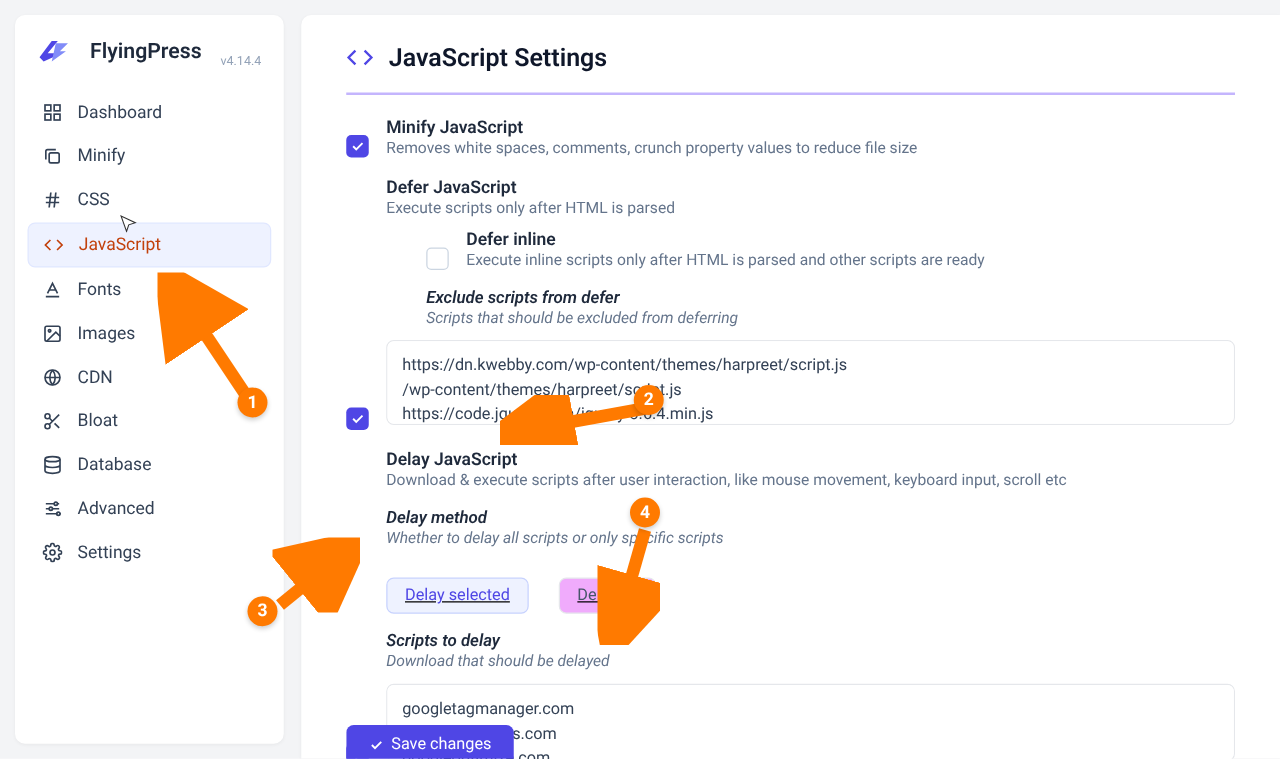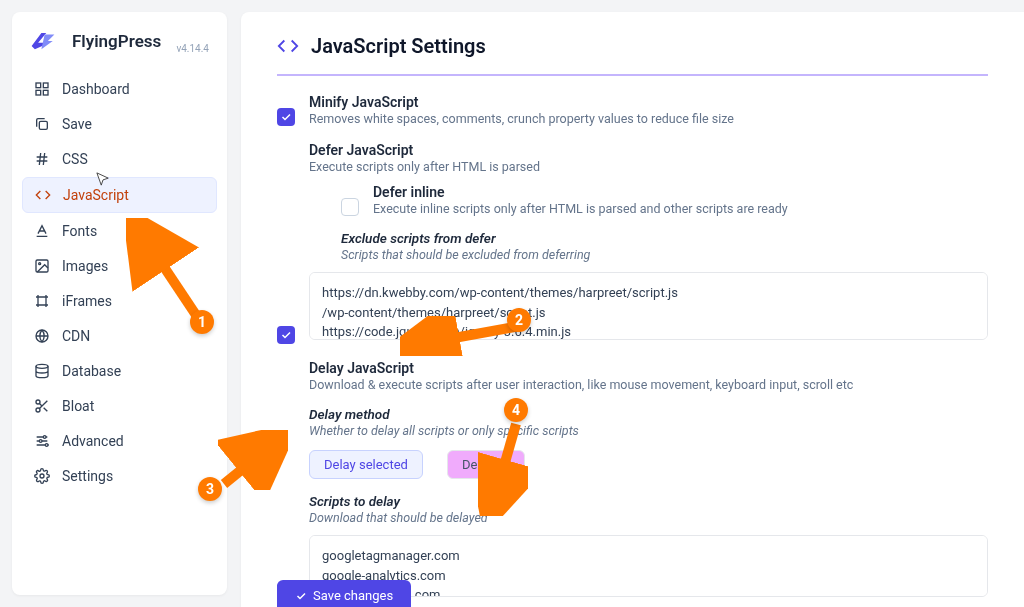--- a/index.html
+++ b/index.html
@@ -24,21 +24,21 @@
 .chk svg { width:12px; height:12px; color:#fff; }
 .set-body { flex:1; }
 .set-title { font-size:14px; font-weight:600; color:#1e293b; }
 .set-desc { font-size:12.5px; color:#64748b; margin-top:1px; }
 .sub { margin-left:32px; margin-top:10px; }
 .sub .setting { margin-bottom:10px; }
 .label-block { margin-top:14px;font-style:italic; }
 .label-t { font-size:13.5px; font-weight:600; color:#1e293b; }
 .label-d { font-size:12.5px; color:#64748b; margin-top:1px; }
 .txtarea { width:100%; margin-top:10px; border:1px solid #e5e7eb; border-radius:6px; padding:10px 12px; font-size:13px; color:#334155; line-height:1.5; resize:none; font-family:inherit; background:#fff; }
-.btns { display:flex; gap:24px; margin-top:12px; }
+.btns { display:flex; gap:24px; margin-top:24px;text-decoration:underline; }
 .pill { border:1px solid #c7d2fe; background:#f0abfc; color:#4f46e5; font-size:13px; padding:6px 14px; border-radius:6px; cursor:pointer; }
 .pill.active { background:#eef2ff; }
 .pill.ghost { border-color:#e5e7eb; color:#475569; }
 .save { position:absolute; bottom:0; left:36px; background:#4f46e5; color:#fff; font-size:13px; padding:8px 18px 4px 18px; border-radius:6px 6px 0 0; border:none; cursor:pointer; display:flex; align-items:center; gap:6px; }
 
 .ann { position:absolute; pointer-events:none; z-index:50; }
 .circ { width:24px; height:24px; border-radius:50%; background:#ff7a00; color:#fff; font-weight:700; font-size:14px; display:flex; align-items:center; justify-content:center; box-shadow:0 2px 4px rgba(0,0,0,.2); }
 .cursor { width:14px; height:14px; }
 </style>
 </head>
@@ -63,21 +63,21 @@
           <rect x="3" y="14" width="7" height="7"></rect>
           <rect x="14" y="14" width="7" height="7"></rect>
         </svg>
       <span>Dashboard</span>
     </div>
     <div class="nav-item">
       <svg class="nav-icon" viewBox="0 0 24 24" fill="none" stroke="currentColor" stroke-width="2">
           <rect x="8" y="8" width="12" height="12" rx="2"></rect>
           <path d="M4 16V6a2 2 0 0 1 2-2h10"></path>
         </svg>
-      <span>Save</span>
+      <span>Minify</span>
     </div>
     <div class="nav-item">
       <svg class="nav-icon" viewBox="0 0 24 24" fill="none" stroke="currentColor" stroke-width="2">
           <path d="M4 9h16M4 15h16M10 3L8 21M16 3l-2 18"></path>
         </svg>
       <span>CSS</span>
     </div>
     <div class="nav-item active">
       <svg class="nav-icon" viewBox="0 0 24 24" fill="none" stroke="currentColor" stroke-width="2">
           <path d="M16 18l6-6-6-6M8 6l-6 6 6 6"></path>
@@ -93,45 +93,39 @@
     <div class="nav-item">
       <svg class="nav-icon" viewBox="0 0 24 24" fill="none" stroke="currentColor" stroke-width="2">
           <rect x="3" y="3" width="18" height="18" rx="2"></rect>
           <circle cx="8.5" cy="8.5" r="1.5"></circle>
           <path d="M21 15l-5-5L5 21"></path>
         </svg>
       <span>Images</span>
     </div>
     <div class="nav-item">
       <svg class="nav-icon" viewBox="0 0 24 24" fill="none" stroke="currentColor" stroke-width="2">
-          <path d="M6 3v18M18 3v18M3 6h18M3 18h18"></path>
-        </svg>
-      <span>iFrames</span>
-    </div>
-    <div class="nav-item">
-      <svg class="nav-icon" viewBox="0 0 24 24" fill="none" stroke="currentColor" stroke-width="2">
           <circle cx="12" cy="12" r="9"></circle>
           <path d="M3 12h18M12 3a14 14 0 0 1 0 18M12 3a14 14 0 0 0 0 18"></path>
         </svg>
       <span>CDN</span>
-    </div>
-    <div class="nav-item">
-      <svg class="nav-icon" viewBox="0 0 24 24" fill="none" stroke="currentColor" stroke-width="2">
-          <ellipse cx="12" cy="5" rx="9" ry="3"></ellipse>
-          <path d="M3 5v14a9 3 0 0 0 18 0V5M3 12a9 3 0 0 0 18 0"></path>
-        </svg>
-      <span>Database</span>
     </div>
     <div class="nav-item">
       <svg class="nav-icon" viewBox="0 0 24 24" fill="none" stroke="currentColor" stroke-width="2">
           <circle cx="6" cy="6" r="3"></circle>
           <circle cx="6" cy="18" r="3"></circle>
           <path d="M20 4L8.12 15.88M14.47 14.48L20 20M8.12 8.12L12 12"></path>
         </svg>
       <span>Bloat</span>
+    </div>
+    <div class="nav-item">
+      <svg class="nav-icon" viewBox="0 0 24 24" fill="none" stroke="currentColor" stroke-width="2">
+          <ellipse cx="12" cy="5" rx="9" ry="3"></ellipse>
+          <path d="M3 5v14a9 3 0 0 0 18 0V5M3 12a9 3 0 0 0 18 0"></path>
+        </svg>
+      <span>Database</span>
     </div>
     <div class="nav-item">
       <svg class="nav-icon" viewBox="0 0 24 24" fill="none" stroke="currentColor" stroke-width="2">
           <path d="M4 6h10M18 6h2M4 12h4M12 12h8M4 18h14M22 18h-1"></path>
           <circle cx="16" cy="6" r="2"></circle>
           <circle cx="10" cy="12" r="2"></circle>
           <circle cx="19" cy="18" r="2"></circle>
         </svg>
       <span>Advanced</span>
     </div>

